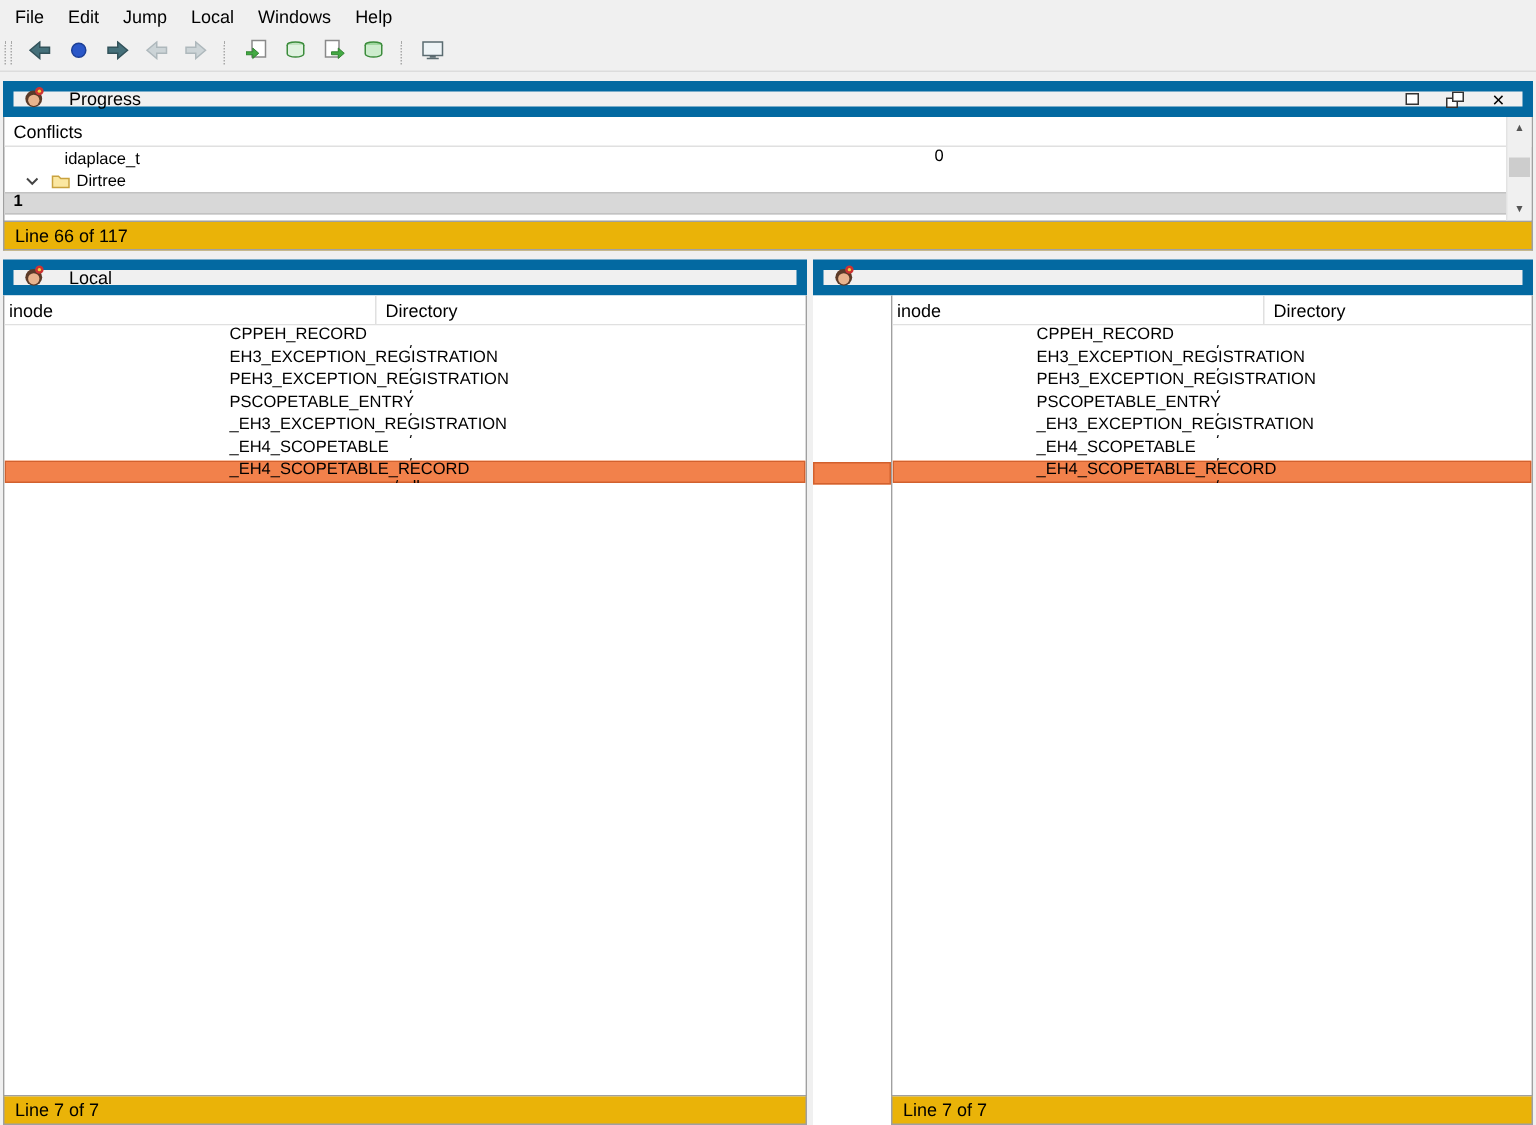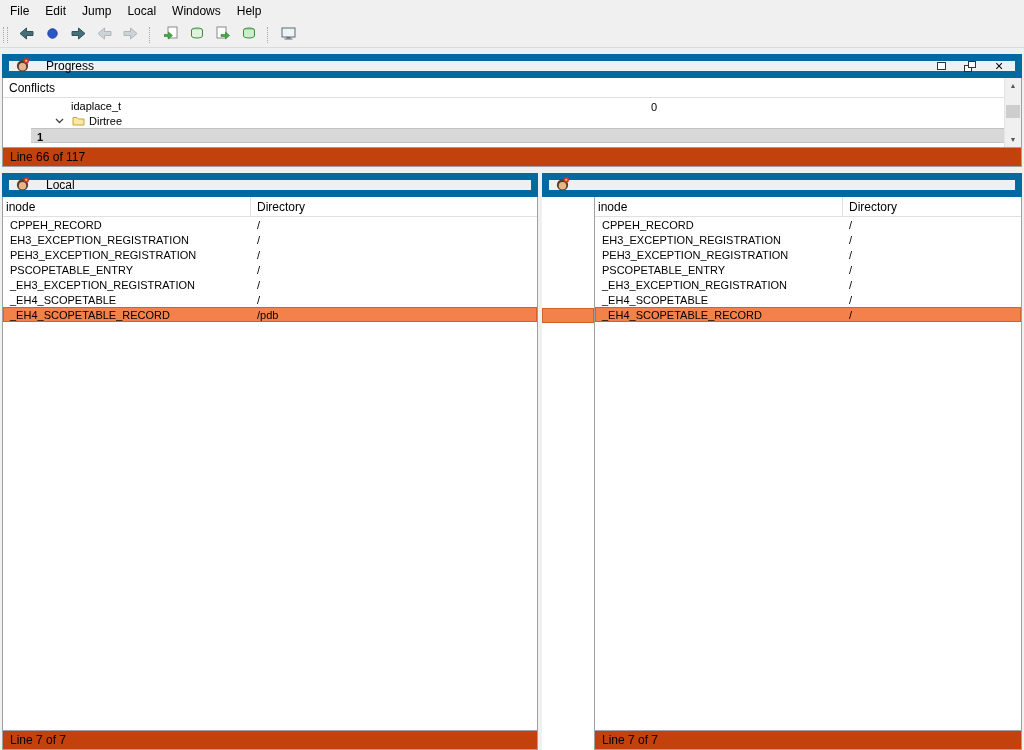--- a/index.html
+++ b/index.html
@@ -29,34 +29,34 @@
   .panel-title-text { flex:1; }
   .win-buttons { display:flex; align-items:center; gap:15px; margin-right:3px; }
   .wbtn { display:flex; align-items:center; justify-content:center; width:14px; height:14px; }
   .box { width:9px; height:8px; border:1px solid #333; background:#fff; display:inline-block; }
   .dbox { position:relative; width:12px; height:11px; display:inline-block; }
   .dbox span { position:absolute; border:1px solid #333; background:#fff; width:8px; height:7px; }
   .dbox span:first-child { left:0; bottom:0; }
   .dbox span:last-child  { right:0; top:0; }
   .close { font-size:14px; line-height:1; }
   .statusbar { height:19px; display:flex; align-items:center; padding-left:7px;
-               background:#c2410c; border:1px solid #a0a0a0; border-top:none; flex:none; }
+               background:#eab308; border:1px solid #a0a0a0; border-top:none; flex:none; }
 
   
   .progress-wrap { margin:6px 2px 0 2px; display:flex; flex-direction:column; flex:none; }
   .ptable { position:relative; height:70px; background:#fff; border:1px solid #a0a0a0; border-top:none;
             display:flex; flex-direction:column; overflow:hidden; }
   .thead { display:flex; height:20px; border-bottom:1px solid #e0e0e0; flex:none; background:#fff; }
   .th { display:flex; align-items:center; padding-left:7px; }
   .pstep { width:614px; }
   .pconf { flex:1; padding-left:6px; }
   .pstep.th { border-right:1px solid #e0e0e0; }
-  .prow { display:flex; height:15px; align-items:flex-end; font-size:11px;margin-left:28px; }
+  .prow { display:flex; height:15px; align-items:flex-start; font-size:11px; }
   .prow .pstep { display:flex; align-items:center; padding-left:40px; height:100%; }
-  .prow .pstep.has-icons { padding-left:21px; }
+  .prow .pstep.has-icons { padding-left:11px; }
   .prow .chev { display:flex; align-items:center; margin:0 8px 0 3px; }
   .prow .folder { display:flex; align-items:center; margin-right:4px; }
   .prow.sel { background:var(--sel); font-weight:bold;
               box-shadow: inset 0 1px 0 #c2c2c2, inset 0 -1px 0 #c2c2c2; }
 
   .vscroll { position:absolute; top:0; right:0; bottom:0; width:17px; background:#f0f0f0;
              border-left:1px solid #e3e3e3; display:flex; flex-direction:column; }
   .sarrow { height:15px; display:flex; align-items:center; justify-content:center; font-size:7px; color:#555; flex:none; }
   .strack { flex:1; position:relative; }
   .sthumb { position:absolute; left:1px; right:1px; top:30%; height:35%; background:#cdcdcd; }
@@ -65,21 +65,21 @@
   .bottom { flex:1; display:flex; gap:4px; padding:6px 2px 0 2px; min-height:0; }
   .sidepanel { display:flex; flex-direction:column; min-width:0; min-height:0; }
   .local { width:536px; flex:none; }
   .remote { flex:1; }
   .dtable { flex:1; border:1px solid #a0a0a0; border-top:none; background:#fff;
             display:flex; flex-direction:column; min-height:0; overflow:hidden; }
   .cinode { width:248px; }
   .cdir { flex:1; padding-left:6px; }
   .cinode.th { border-right:1px solid #e0e0e0; padding-left:3px; }
   .rowlist { flex:1; min-height:0; background:#fff; }
-  .trow { display:flex; height:15px; align-items:center; font-size:11px; }
+  .trow { display:flex; height:15px; align-items:center; font-size:11px;flex-direction:column; }
   .trow .cinode { padding-left:7px; }
   .trow.hl { background:var(--hl); box-shadow: inset 0 0 0 1px var(--hlb); }
   .remote-content { flex:1; display:flex; min-height:0; }
   .gutter { width:52px; flex:none; background:#fff; position:relative; }
   .marker { position:absolute; left:0; right:0; height:15px; top:111px;
             background:var(--hl); border:1px solid var(--hlb); }
   .remote-right { flex:1; display:flex; flex-direction:column; min-width:0; min-height:0; }
   .statusbar.nested { border-left:1px solid #a0a0a0; }
 </style>
 </head>

